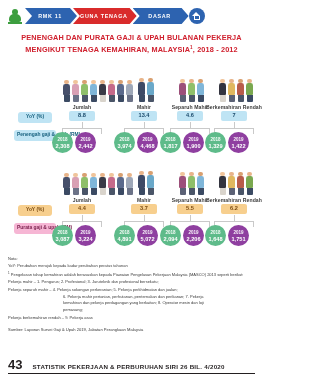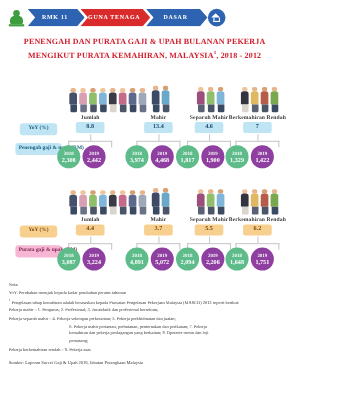--- a/index.html
+++ b/index.html
@@ -3,21 +3,21 @@
 <meta charset="utf-8">
 <style>
   * { box-sizing: border-box; margin: 0; padding: 0; }
   html, body { width: 263px; height: 380px; overflow: hidden; }
   body {
     font-family: "Liberation Sans", sans-serif;
     background: #ffffff;
     color: #231f20;
     -webkit-font-smoothing: antialiased;
   }
-  .page { position: relative; width: 263px; height: 380px; background:#fff;font-family:Liberation Serif, serif; }
+  .page { position: relative; width: 263px; height: 380px; background:#fff; }
 
   
   .header { position: relative; height: 30px; padding: 8px 10px 0 8px; }
   .crumbs { display: flex; align-items: center; gap: 0px; height: 16px; }
   .person-icon { width: 14px; height: 15px; position: relative; flex: 0 0 auto; margin-right: 3px; }
   .person-icon .head {
     position: absolute; left: 4px; top: 0px; width: 6px; height: 6px;
     border-radius: 50%; background: #3d9e3f;
   }
   .person-icon .body {
@@ -153,21 +153,21 @@
       <div class="crumb c-blue2">DASAR</div>
       <div class="home-btn">
         <div class="roof"></div>
           <div class="walls"></div>
       </div>
     </div>
   </div>
 
   <div class="title-wrap">
     <div class="title-line">PENENGAH DAN PURATA GAJI &amp; UPAH BULANAN PEKERJA</div>
-    <div class="title-line"><span>MENGIKUT PURATA KEMAHIRAN, MALAYSIA</span><sup>1</sup><span>, 2018 - 2012</span></div>
+    <div class="title-line"><span>MENGIKUT TENAGA KEMAHIRAN, MALAYSIA</span><sup>1</sup><span>, 2018 - 2012</span></div>
   </div>
 
   <div class="panel">
 
     <div class="block">
 
       <div class="people-row">
         <div class="grp" style="left:56px;">
           <div class="fig">
               <div class="hd" style="background:#e8b48a"></div>
@@ -519,14 +519,21 @@
     <div class="nt">Pekerja mahir – 1. Pengurus; 2. Profesional; 3. Juruteknik dan profesional bersekutu;</div>
     <div class="nt sp">Pekerja separuh mahir – 4. Pekerja sokongan perkeranian; 5. Pekerja perkhidmatan dan jualan;</div>
     <div class="nt indent">6. Pekerja mahir pertanian, perhutanan, penternakan dan perikanan; 7. Pekerja</div>
     <div class="nt indent">kemahiran dan pekerja perdagangan yang berkaitan; 8. Operator mesin dan loji</div>
     <div class="nt indent">pemasang;</div>
     <div class="nt sp">Pekerja berkemahiran rendah – 9. Pekerja asas</div>
   </div>
 
   <div class="source">Sumber: Laporan Survei Gaji &amp; Upah 2019, Jabatan Perangkaan Malaysia</div>
 
+  <div class="footer">
+    <div class="footer-row">
+      <div class="pageno">43</div>
+      <div class="foot-title">STATISTIK PEKERJAAN &amp; PERBURUHAN SIRI 26 BIL. 4/2020</div>
+    </div>
+    <div class="rule"></div>
+  </div>
 
 </div>
 
 </body></html>

